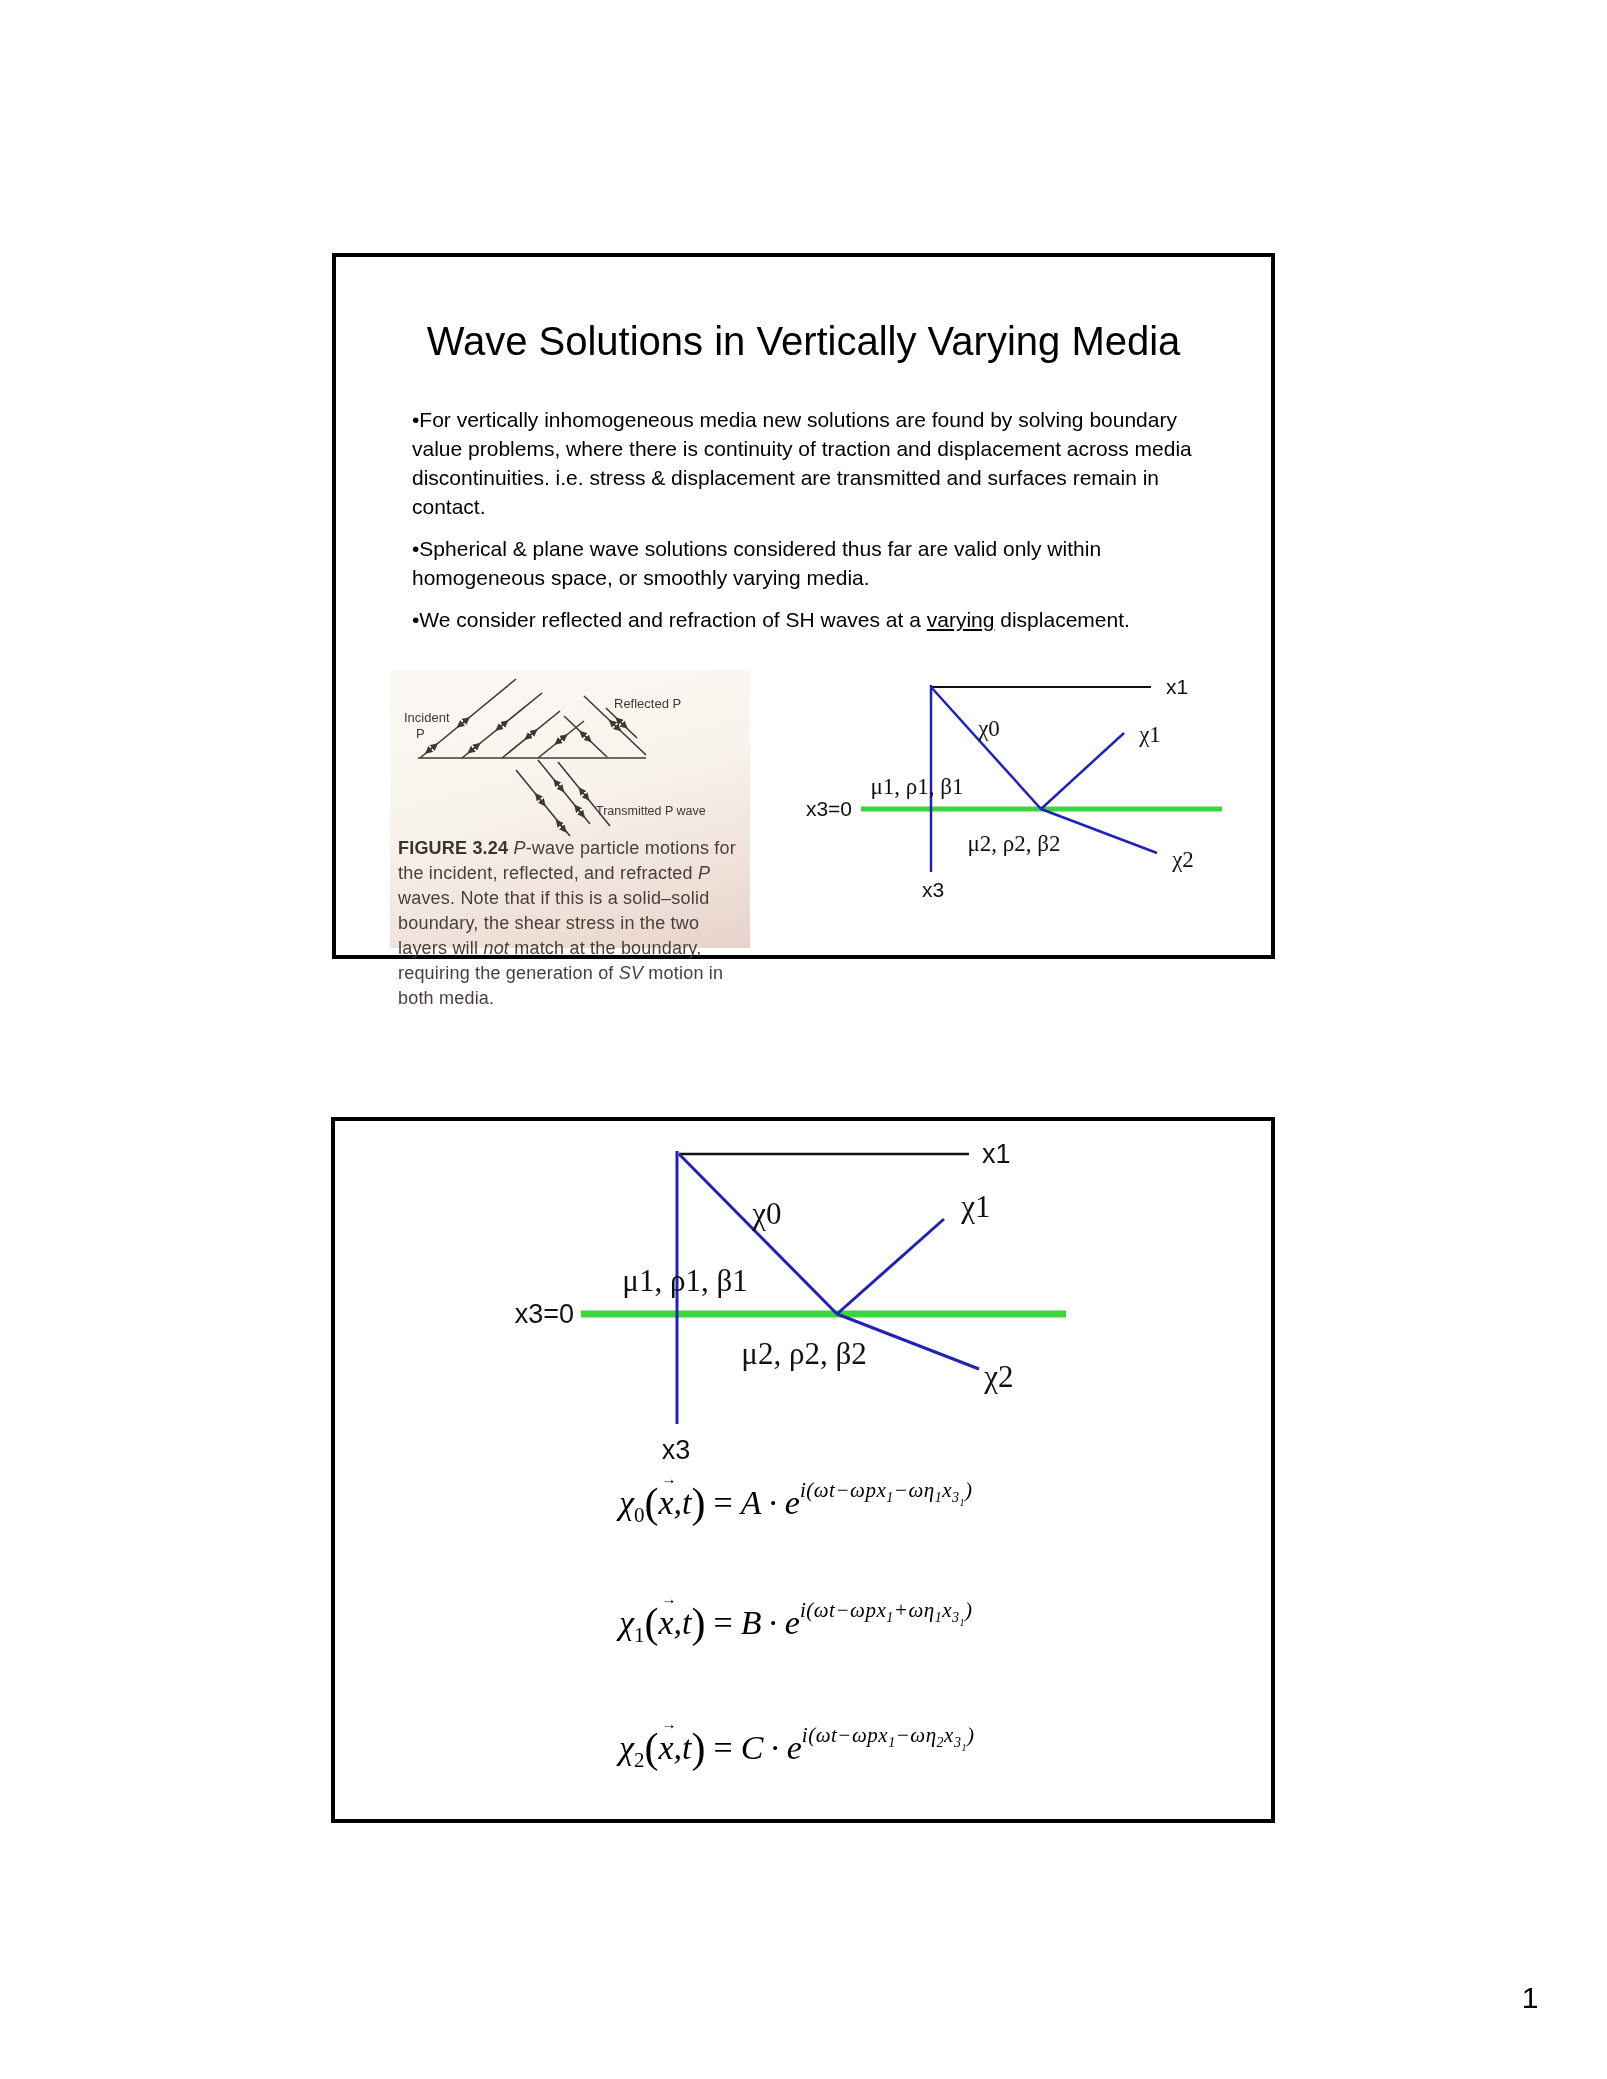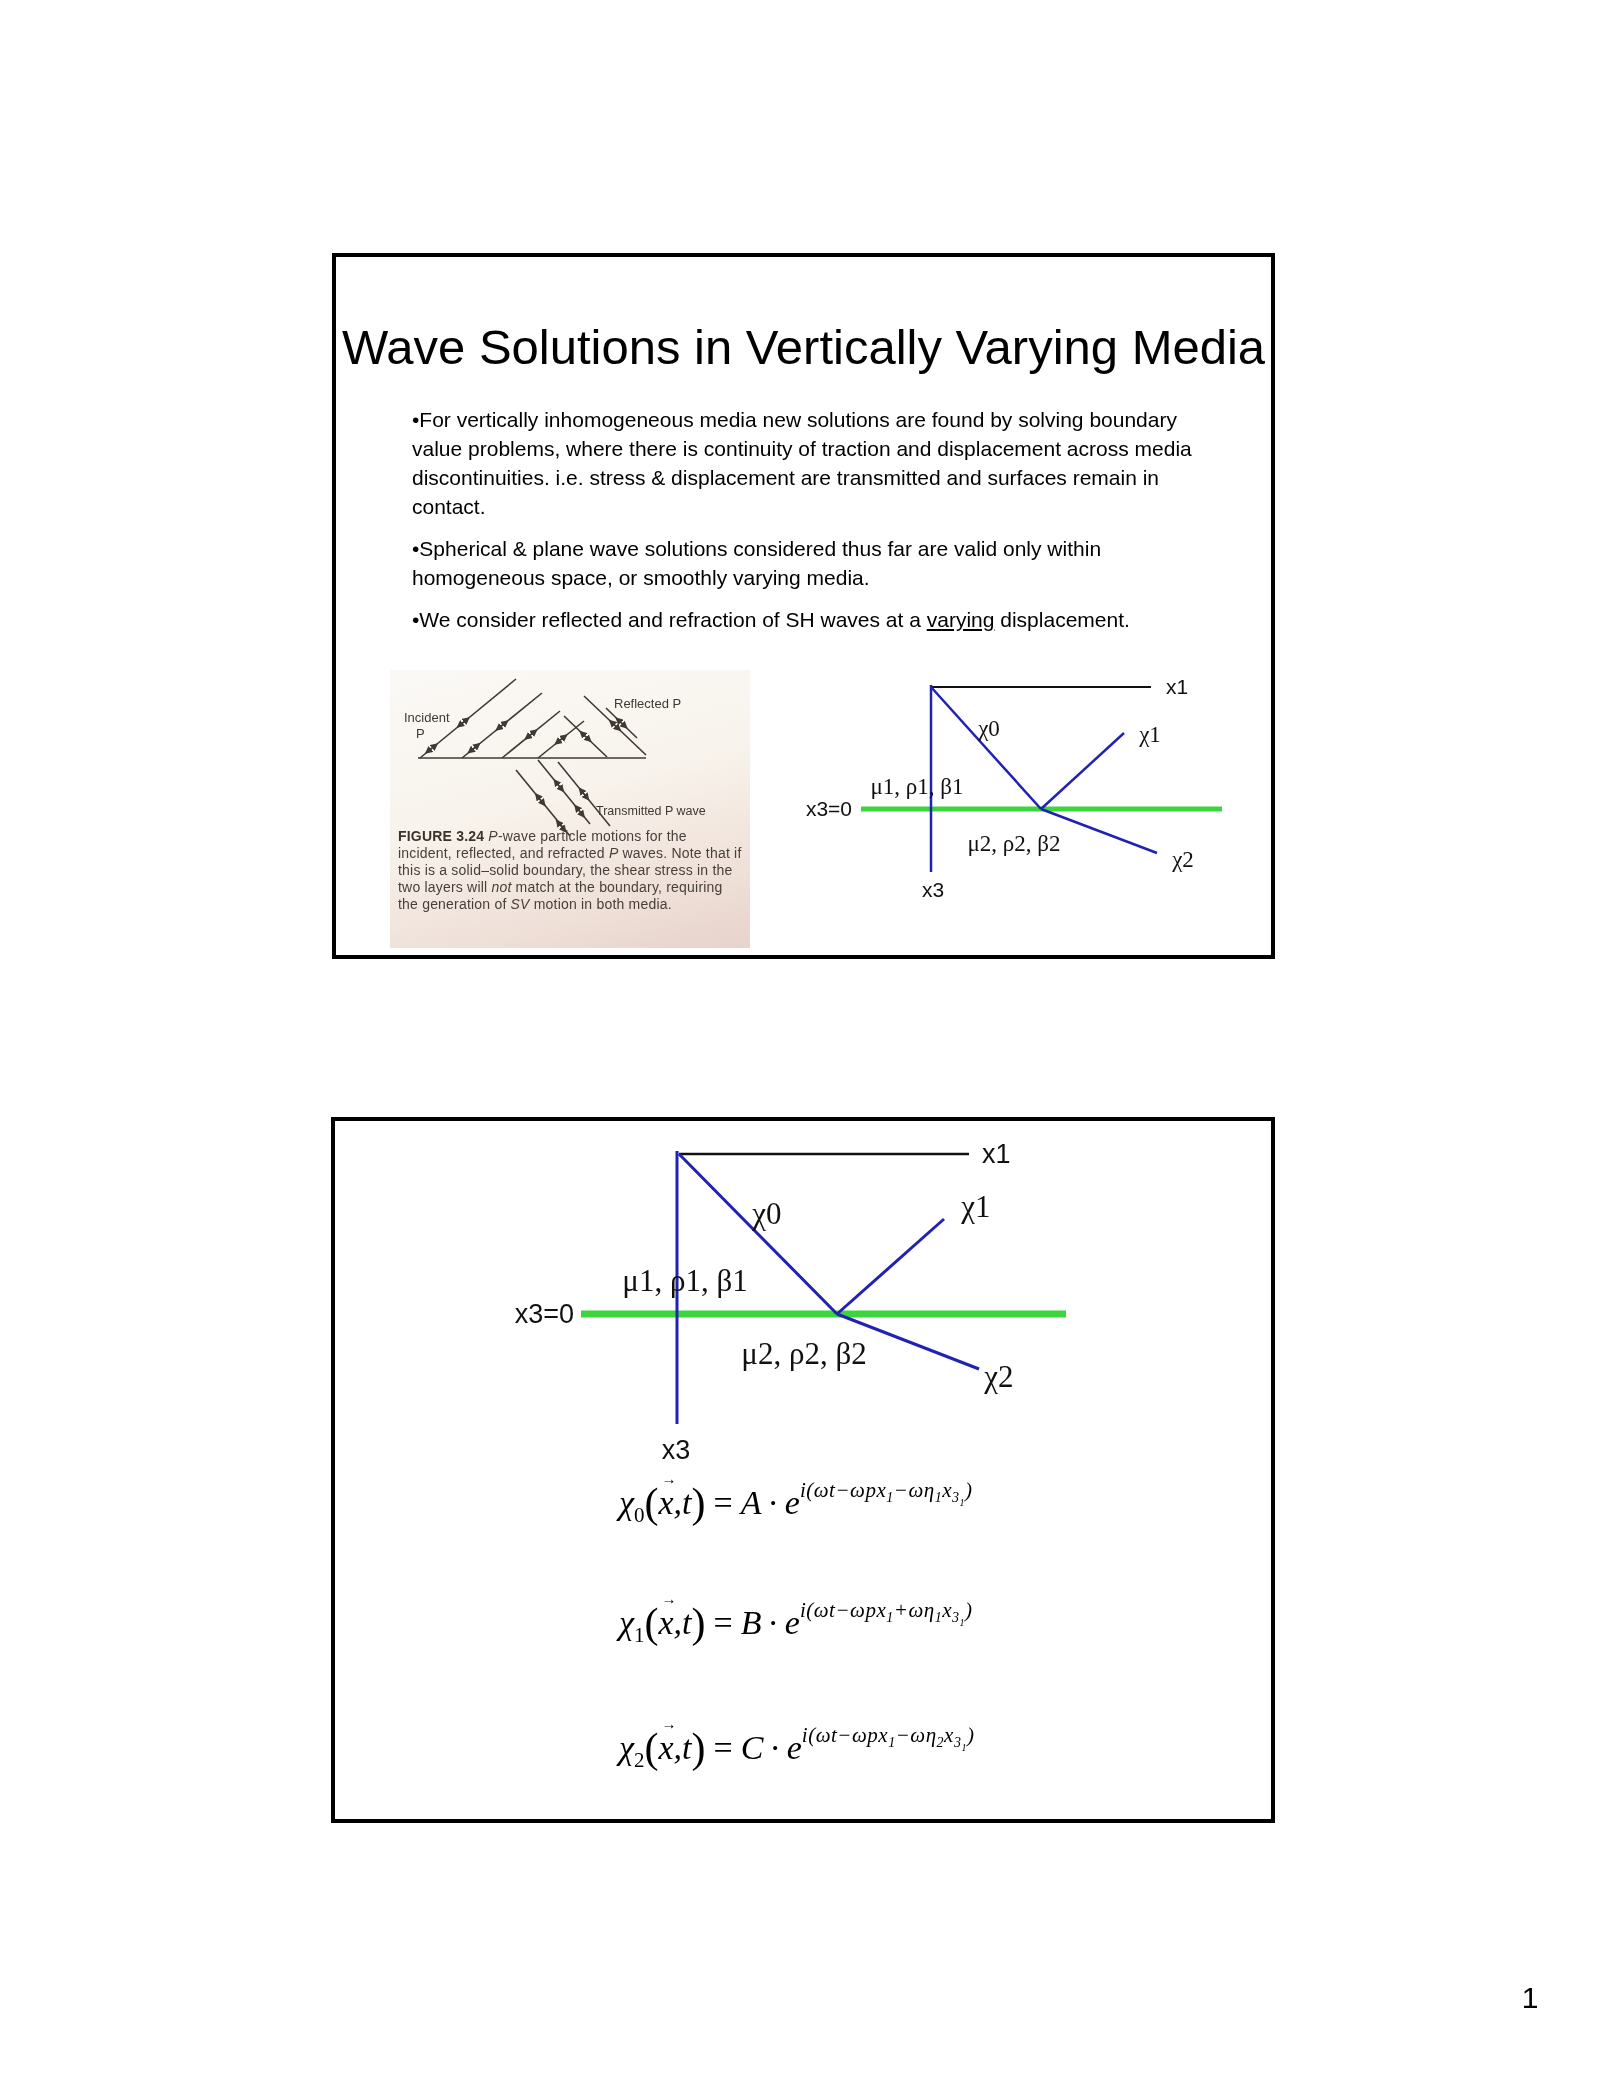--- a/index.html
+++ b/index.html
@@ -9,36 +9,36 @@
     overflow:hidden;
   }
   .slide {
     position:absolute; background:#fff; border:4px solid #000; box-sizing:border-box;
   }
   #slide1 { left:332px; top:253px; width:943px; height:706px; }
   #slide2 { left:331px; top:1117px; width:944px; height:706px; }
 
   .slide-title {
     position:absolute; left:0; right:0; top:62px; text-align:center;
-    font-size:49px; color:#000; white-space:nowrap;
+    font-size:40px; color:#000; white-space:nowrap;
   }
   .bullets { position:absolute; left:76px; top:148px; width:802px;
     font-size:21px; line-height:29px; }
   .bullet { margin:0 0 13px 0; }
   .u { text-decoration:underline; }
 
   
   .scan {
     position:absolute; left:54px; top:413px; width:360px; height:278px;
     background:linear-gradient(165deg,#fbf9f6 0%,#f8f3ec 45%,#f0e2da 75%,#e7d3cb 100%);
   }
   .scan svg { position:absolute; left:0; top:0; }
   .scan-caption {
-    position:absolute; left:8px; top:158px; width:344px;
-    font-size:14px; line-height:17px; color:#473f3a; letter-spacing:0.2px;
+    position:absolute; left:8px; top:166px; width:344px;
+    font-size:18px; line-height:25px; color:#473f3a; letter-spacing:0.2px;
   }
   .scan-caption b { font-weight:bold; color:#3a332e; }
   .scan-caption i { font-style:italic; }
 
   .diag { position:absolute; }
   .diag text { fill:#111; }
   .t-sans { font-family:"Liberation Sans",sans-serif; }
   .t-serif { font-family:"Liberation Serif","DejaVu Serif",serif; }
 
   

